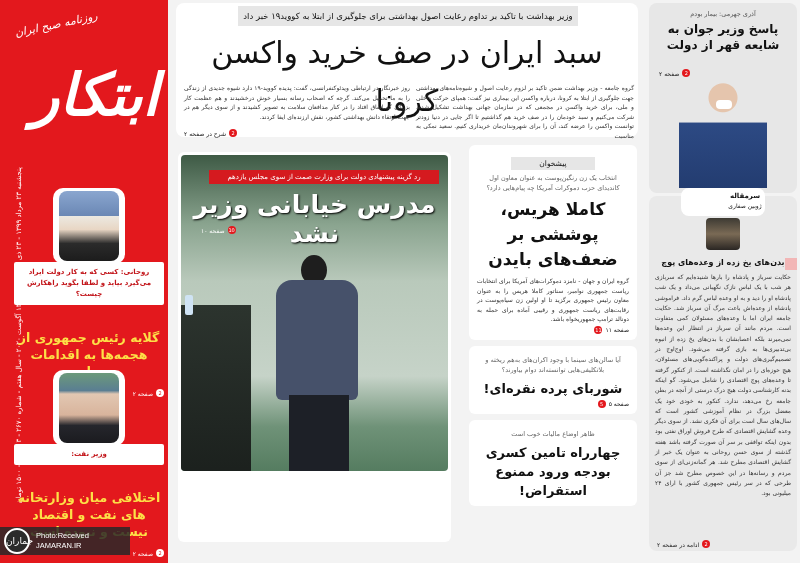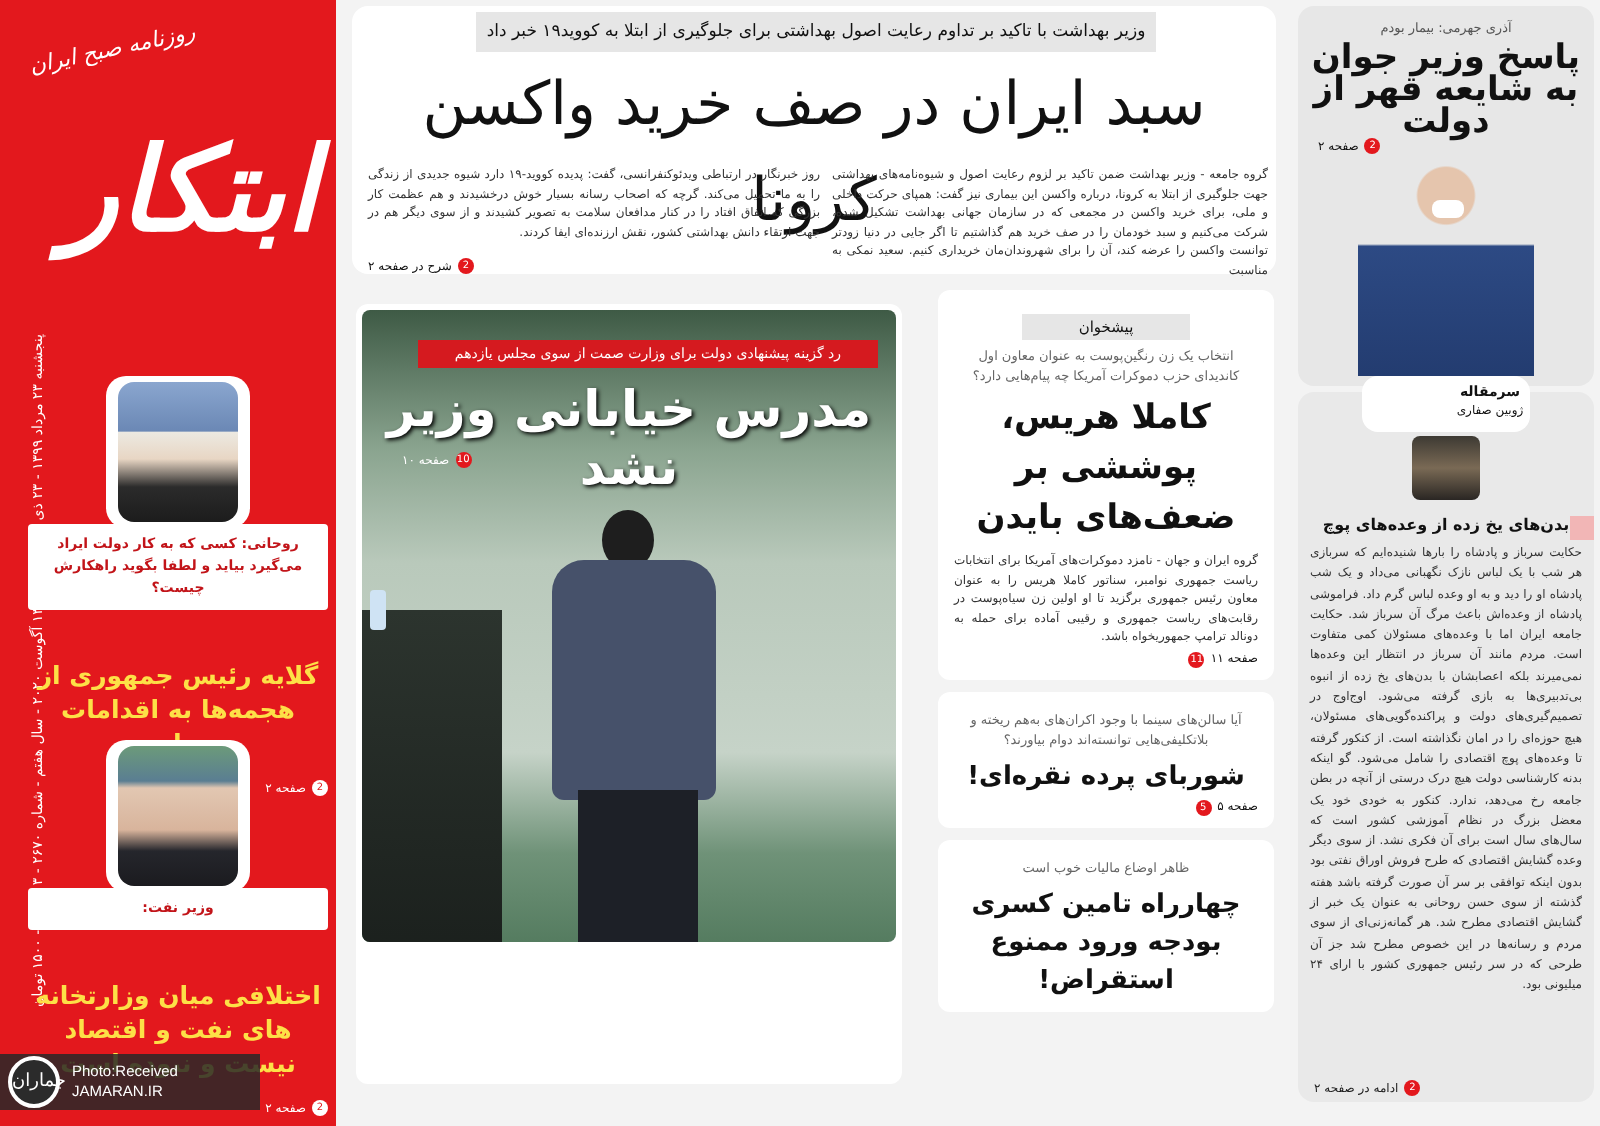--- a/index.html
+++ b/index.html
@@ -57,21 +57,21 @@
   .feature-label { display: inline-block; background: #e6e6e6; padding: 2px 28px; font-size: 7.5px; font-weight: normal; }
   .mid-kicker { font-size: 6.5px; color: #666; line-height: 10px; margin-top: 3px; }
   .mid-headline { font-size: 13px; font-weight: bold; line-height: 19px; margin-top: 4px; }
   .mid-headline.big { font-size: 17px; line-height: 25px; }
   .mid-body { font-size: 6px; line-height: 9.5px; color: #333; text-align: justify; margin-top: 4px; }
   .mid-card .page-ref { display: flex; justify-content: flex-end; direction: ltr; margin-top: 2px; }
 
   
   .right-top { position: absolute; left: 649px; top: 3px; width: 148px; height: 190px; background: #e7e7e7; border-radius: 8px; text-align: center; }
   .rt-kicker { font-size: 6.5px; color: #555; margin-top: 7px; }
-  .rt-headline { font-size: 17px; font-weight: bold; line-height: 16px; margin-top: 3px; }
+  .rt-headline { font-size: 12px; font-weight: bold; line-height: 16px; margin-top: 3px; }
   .right-top .page-ref { position: absolute; left: 10px; top: 62px; }
   .minister-photo { position: absolute; left: 30px; top: 75px; width: 88px; height: 110px; background: radial-gradient(circle at 50% 18%,#e5c5ad 0 14px,transparent 15px), linear-gradient(180deg,#e7e7e7 0%,#e7e7e7 40%,#2d4a84 41%,#233c70 100%); }
   .mask { position: absolute; left: 37px; top: 22px; width: 16px; height: 9px; background: #fff; border-radius: 4px; }
 
   .editorial { position: absolute; left: 649px; top: 196px; width: 148px; height: 355px; background: #e9e9e9; border-radius: 8px; }
   .ed-label-box { position: absolute; left: 32px; top: -8px; width: 84px; height: 28px; background: #fff; border-radius: 8px; text-align: center; font-size: 7px; font-weight: bold; line-height: 10px; padding-top: 3px; padding-left: 44px; }
   .ed-author { font-size: 6px; font-weight: normal; }
   .ed-photo { position: absolute; left: 57px; top: 22px; width: 34px; height: 32px; border-radius: 4px; background: linear-gradient(180deg,#3d3a33,#7a6a55 50%,#2a2623); }
   .ed-title { position: absolute; left: 4px; top: 62px; width: 140px; text-align: center; font-size: 8px; font-weight: bold; }
   .ed-tab { position: absolute; left: 136px; top: 62px; width: 12px; height: 12px; background: #f2b6b6; }

